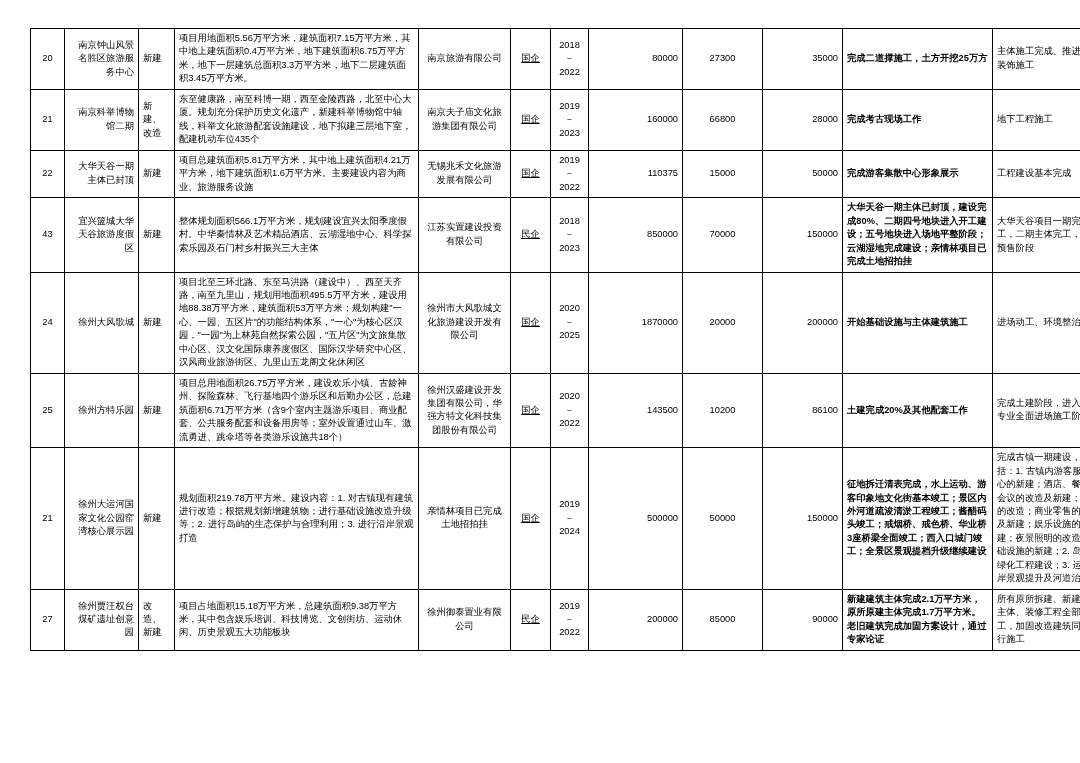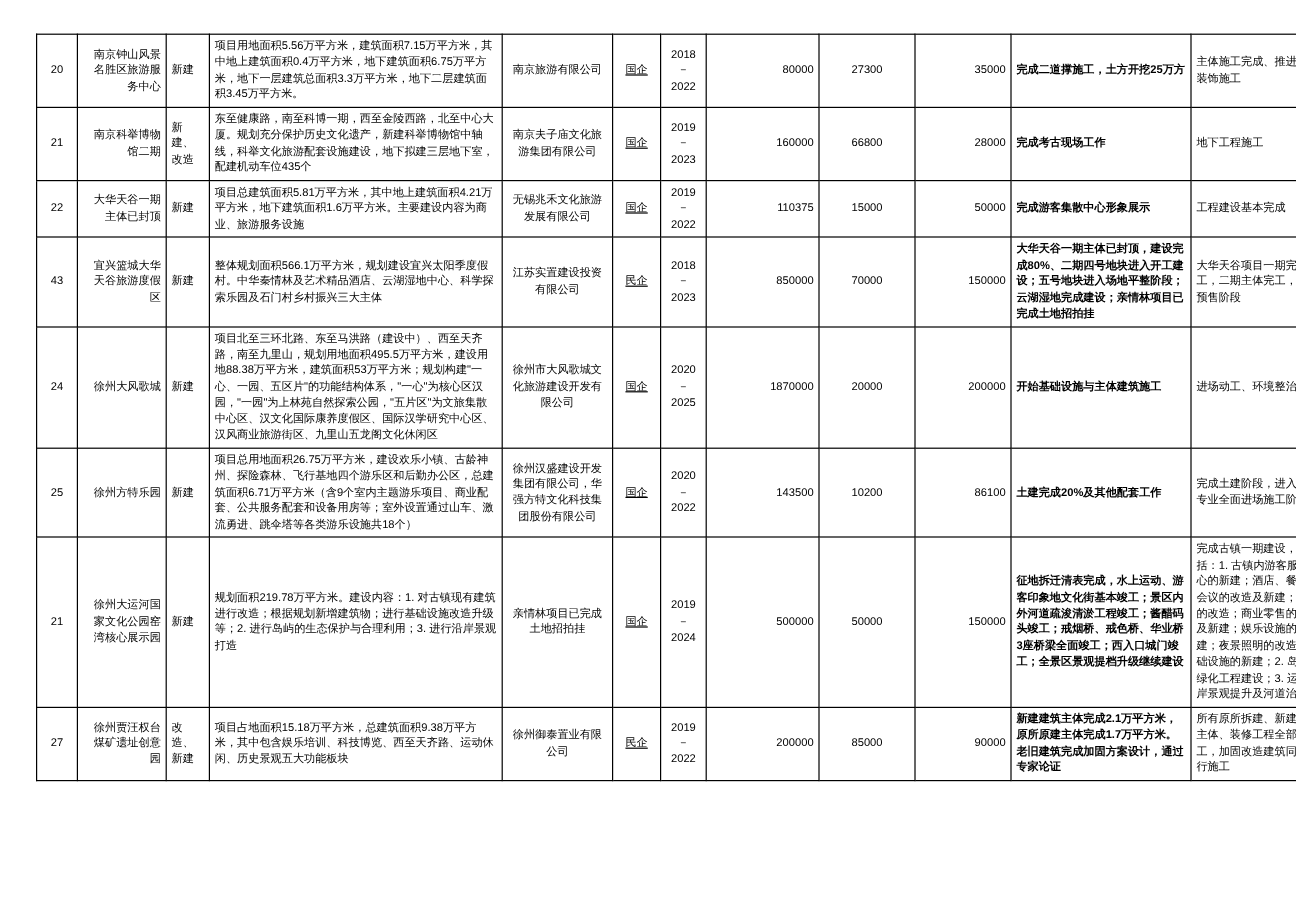--- a/index.html
+++ b/index.html
@@ -184,21 +184,21 @@
         <td class="c-total">500000</td>
         <td class="c-prev">50000</td>
         <td class="c-plan">150000</td>
         <td class="c-goal goal-cell">征地拆迁清表完成，水上运动、游客印象地文化街基本竣工；景区内外河道疏浚清淤工程竣工；酱醋码头竣工；戒烟桥、戒色桥、华业桥3座桥梁全面竣工；西入口城门竣工；全景区景观提档升级继续建设</td>
         <td class="c-status status-cell">完成古镇一期建设，包括：1. 古镇内游客服务中心的新建；酒店、餐饮、会议的改造及新建；景点的改造；商业零售的改造及新建；娱乐设施的新建；夜景照明的改造；基础设施的新建；2. 岛屿的绿化工程建设；3. 运河提岸景观提升及河道治理</td>
       </tr>
       <tr>
         <td class="c-no">27</td>
         <td class="c-name name-cell">徐州贾汪权台煤矿遗址创意园</td>
         <td class="c-type type-cell">改造、新建</td>
-        <td class="c-desc desc-cell">项目占地面积15.18万平方米，总建筑面积9.38万平方米，其中包含娱乐培训、科技博览、西至天齐路、运动休闲、历史景观五大功能板块</td>
+        <td class="c-desc desc-cell">项目占地面积15.18万平方米，总建筑面积9.38万平方米，其中包含娱乐培训、科技博览、文创街坊、运动休闲、历史景观五大功能板块</td>
         <td class="c-unit">徐州御泰置业有限公司</td>
         <td class="c-owner">民企</td>
         <td class="c-year year-cell">2019
 －
 2022</td>
         <td class="c-total">200000</td>
         <td class="c-prev">85000</td>
         <td class="c-plan">90000</td>
         <td class="c-goal goal-cell">新建建筑主体完成2.1万平方米，原所原建主体完成1.7万平方米。老旧建筑完成加固方案设计，通过专家论证</td>
         <td class="c-status status-cell">所有原所拆建、新建建筑主体、装修工程全部竣工，加固改造建筑同步进行施工</td>

